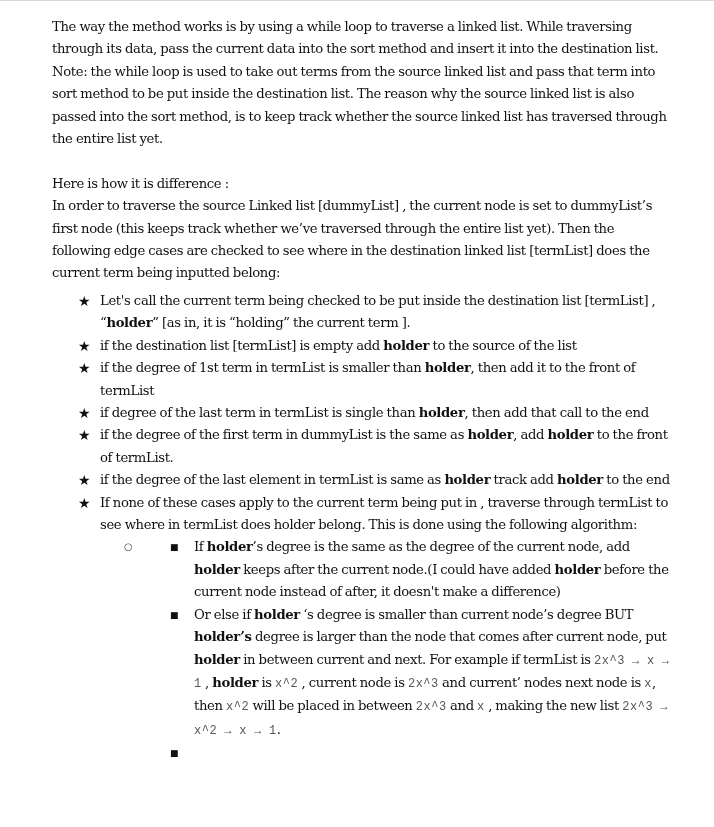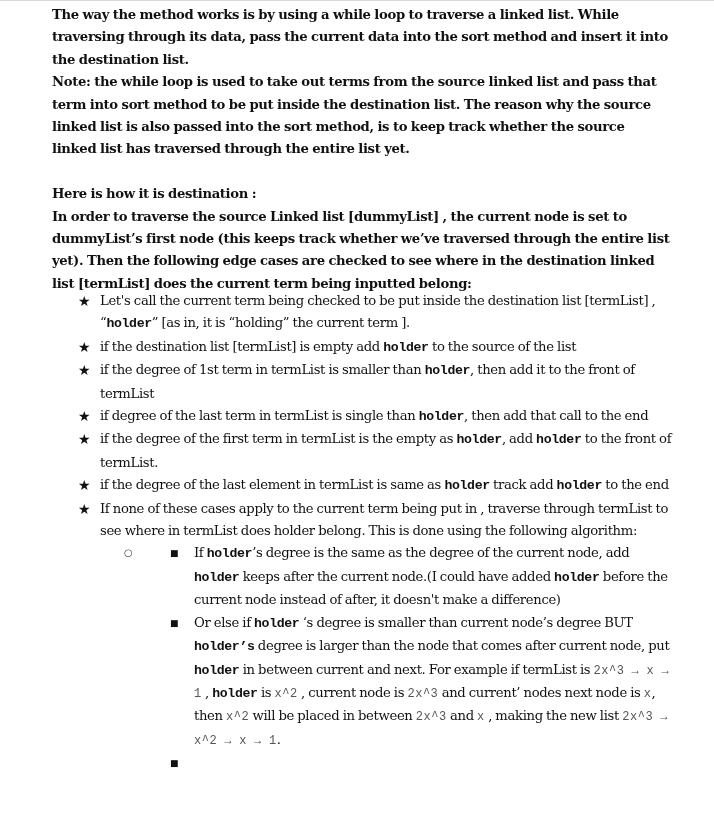--- a/index.html
+++ b/index.html
@@ -2,44 +2,44 @@
 <html><head>
 <meta charset="utf-8">
 <style>
   html, body { margin: 0; padding: 0; background: #ffffff; }
   body {
     width: 714px; height: 827px; overflow: hidden; position: relative;
     font-family: "DejaVu Serif", serif; color: #111111;
     font-size: 13.2px;
   }
   .topline { position: absolute; left: 0; top: 0; width: 714px; height: 1px; background: #d8d8d8; }
-  .page { position: absolute; left: 52px; top: 4px; width: 620px; font-weight: bold; }
+  .page { position: absolute; left: 52px; top: 16px; width: 620px; }
   .p { margin: 0; line-height: 22.4px; letter-spacing: -0.35px; word-spacing: -0.5px; }
   .gap { height: 22.4px; }
-  b { font-weight: bold; font-family: Liberation Mono, monospace; }
+  b { font-weight: bold; }
   .mono { font-family: "Liberation Mono", monospace; color: #555; font-size: 12px; letter-spacing: 0.5px; }
   ul { list-style: none; margin: 0; padding: 0; }
   .l1 { position: relative; padding-left: 48px; }
   .l1 > .mark { position: absolute; left: 26px; top: 0; font-size: 14px; line-height: 22.4px; }
   .l2 { position: relative; padding-left: 95px; }
   .l2 > .mark { position: absolute; left: 72px; top: 0; font-size: 10px; line-height: 22.4px; color: #444; }
   .l3 { position: relative; padding-left: 142px; }
   .l3 > .mark { position: absolute; left: 118px; top: 0; font-size: 9px; line-height: 22.4px; }
   .l1 .p, .l2 .p, .l3 .p { line-height: 22.4px; }
 </style>
 </head>
 <body>
 
 <div class="topline"></div>
 
 <div class="page">
   <p class="p">The way the method works is by using a while loop to traverse a linked list. While traversing through its data, pass the current data into the sort method and insert it  into the destination list.</p>
   <p class="p">Note: the while loop is used to take out terms from the source linked list and pass that term into sort method to be put inside the destination list. The reason why the source linked list is also passed into the sort method, is to keep track whether the source linked list has traversed through the entire list yet.</p>
   <div class="gap"></div>
-  <p class="p">Here is how it is destination :</p>
+  <p class="p">Here is how it is difference :</p>
   <p class="p">In order to traverse the source Linked list [dummyList] , the current node is set to dummyList’s first node (this keeps track whether we’ve traversed through the entire list yet). Then the following edge cases are checked to see where in the destination linked list  [termList] does the current term being inputted belong:</p>
 </div>
 
 <div style="position:absolute; left:52px; top:290px; width:620px;">
   <ul>
     <li class="l1">
       <span class="mark">★</span>
       <p class="p"><span>Let's call the current term being checked to be put inside the destination list [termList] , “</span><b>holder</b><span>” [as in, it is “holding” the current term ].</span></p>
     </li>
     <li class="l1">
@@ -49,21 +49,21 @@
     <li class="l1">
       <span class="mark">★</span>
       <p class="p"><span>if the degree of 1st term in termList is smaller than </span><b>holder</b><span>,  then add it to the front of termList</span></p>
     </li>
     <li class="l1">
       <span class="mark">★</span>
       <p class="p"><span>if degree of the last term in termList is single than </span><b>holder</b><span>, then add that call to the end</span></p>
     </li>
     <li class="l1">
       <span class="mark">★</span>
-      <p class="p"><span>if the degree of the first term in termList  is the empty as </span><b>holder</b><span>, add </span><b>holder</b><span> to the front of termList.</span></p>
+      <p class="p"><span>if the degree of the first term in dummyList  is the same as </span><b>holder</b><span>, add </span><b>holder</b><span> to the front of termList.</span></p>
     </li>
     <li class="l1">
       <span class="mark">★</span>
       <p class="p"><span>if the degree of the last element in termList  is same as </span><b>holder</b><span> track  add </span><b>holder</b><span> to the end</span></p>
     </li>
     <li class="l1">
       <span class="mark">★</span>
       <p class="p">If none of these cases apply to the current term being put in , traverse through termList to see where in termList does holder belong.  This is done using the following algorithm:</p>
     </li>
     <li class="l2">

